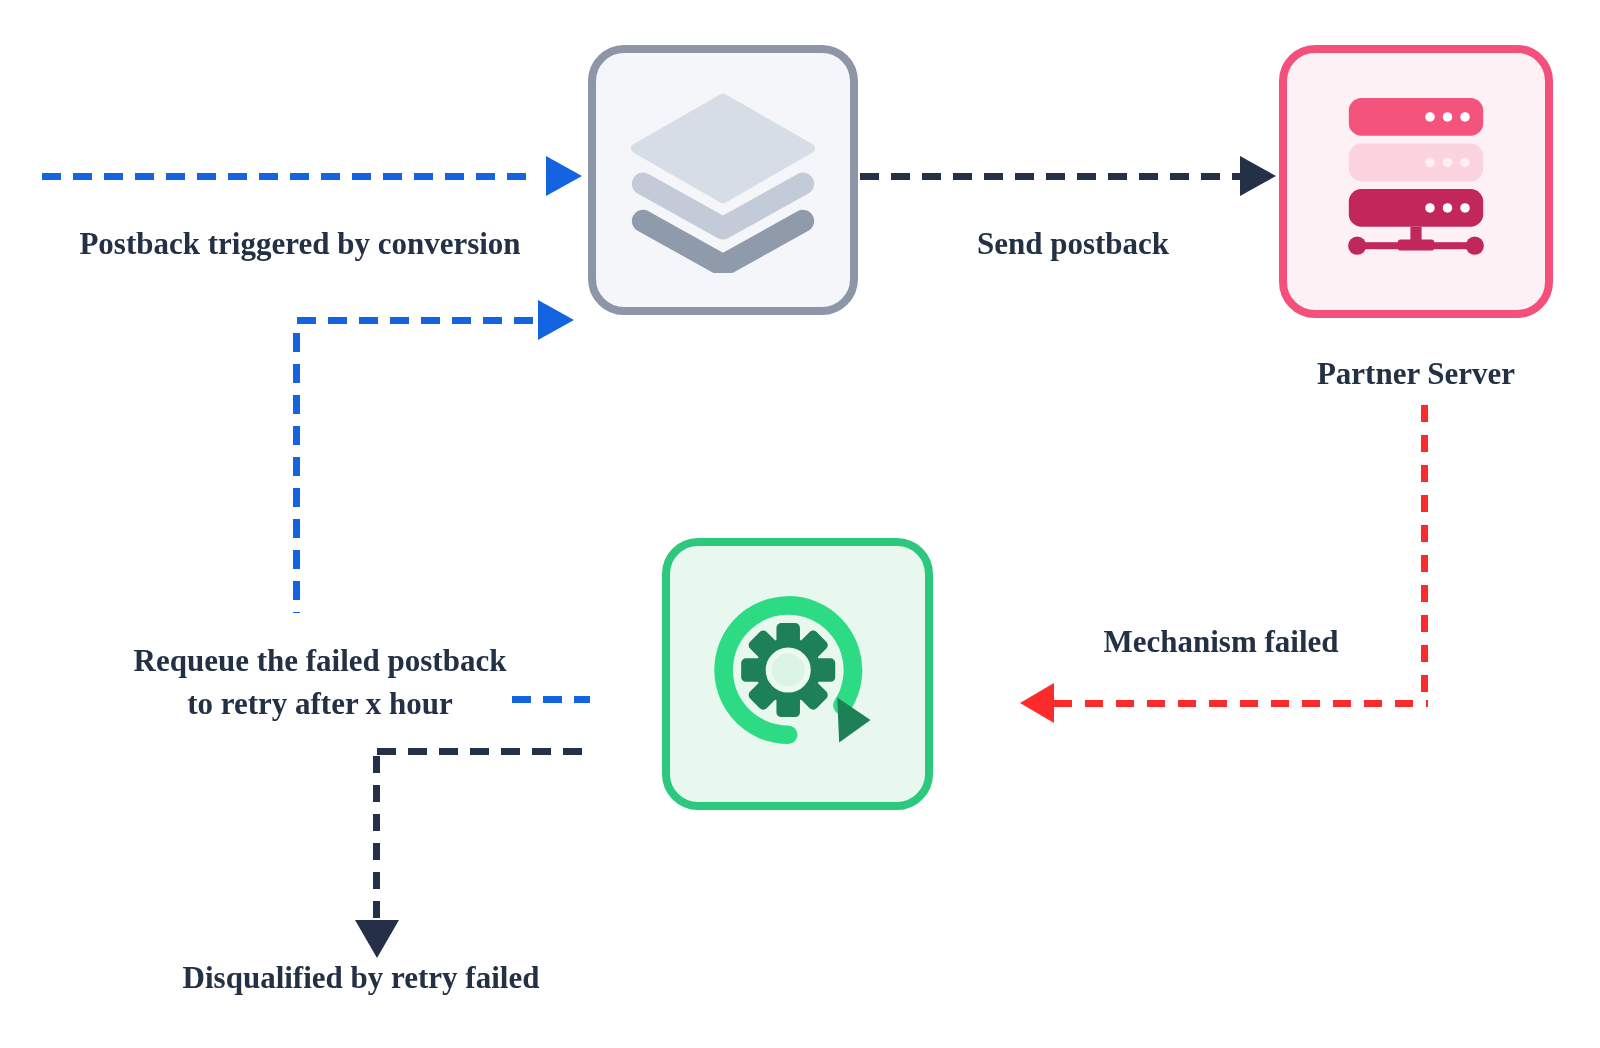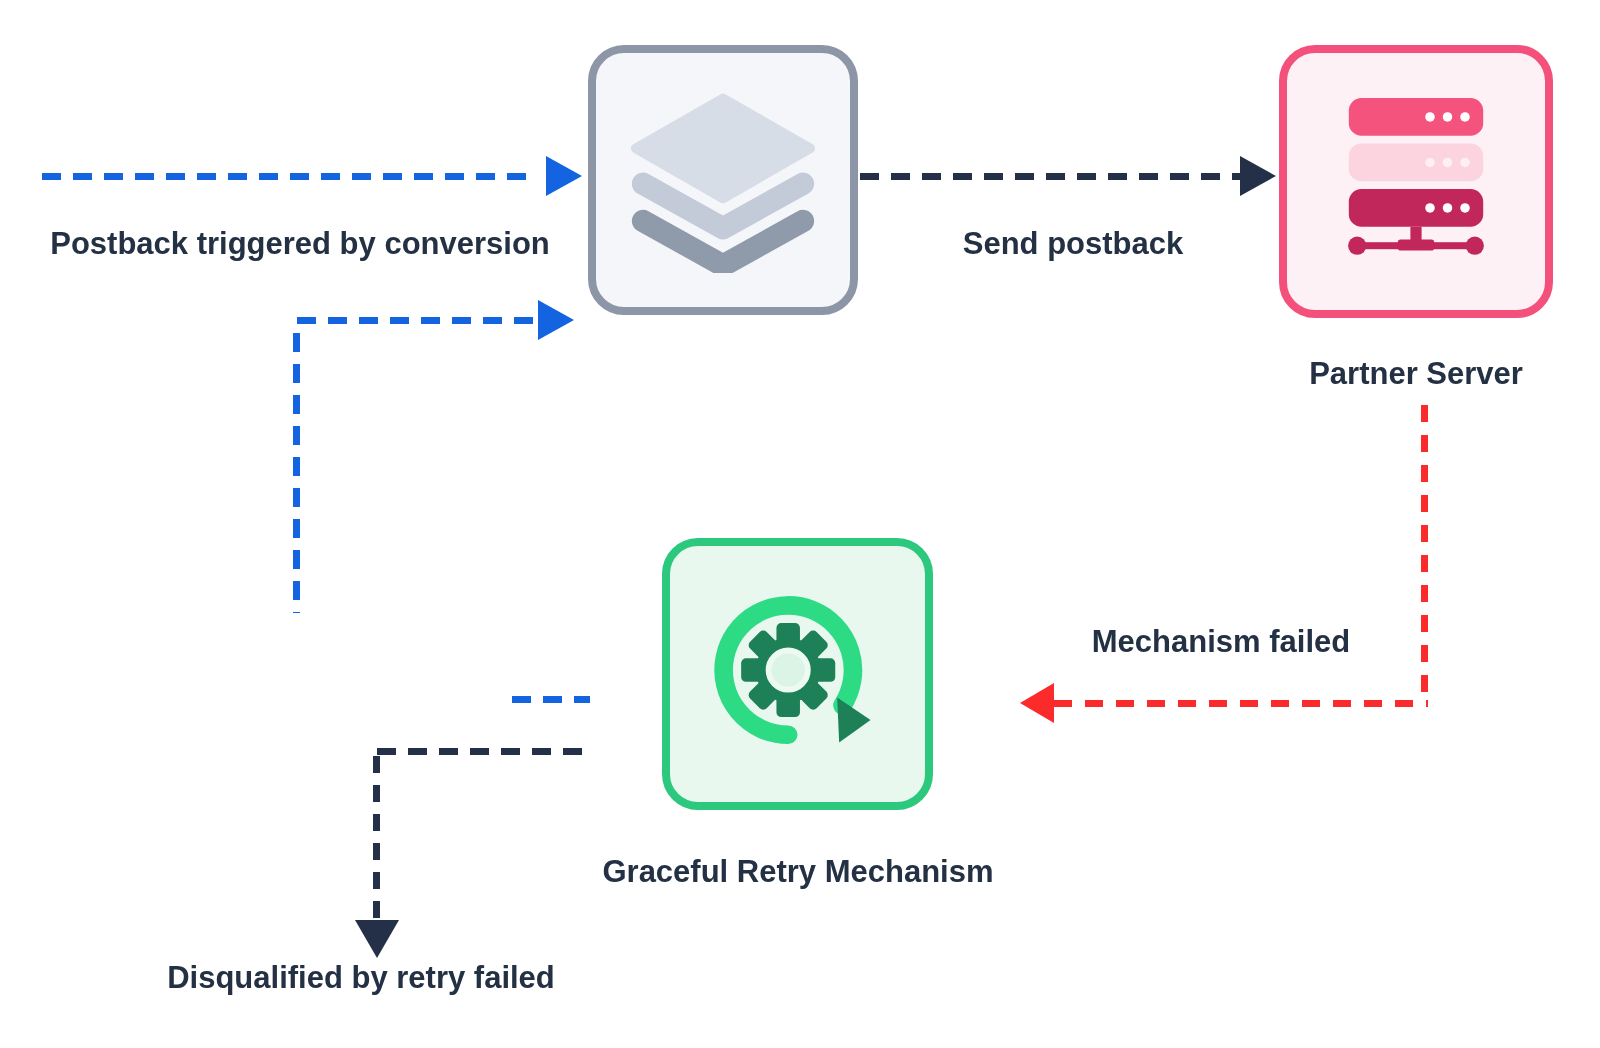--- a/index.html
+++ b/index.html
@@ -2,21 +2,21 @@
 <html style="--blue: #1463E0; --navy: #233047; --red: #FB2B2B; --text: #243144; --gray-border: #8C96A6; --gray-bg: #F4F6F9; --pink-border: #F4507C; --pink-bg: #FDF1F5; --pink-bar-top: #F4537E; --pink-bar-mid: #FBD4DF; --pink-bar-mid-dots: #FDEFF4; --pink-dark: #C2275B; --green-border: #2BC87D; --green-bg: #E8F8EF; --green-arc: #2EDB85; --green-dark: #1E8057; --green-light: #DCF4E6; --green-light-ring: #EDFAF2; --layer-top: #D6DDE7; --layer-mid: #C3CBD8; --layer-bottom: #8F9AAB;"><head>
 <meta charset="utf-8">
 <style>
   html, body { margin: 0; padding: 0; background: #ffffff; }
   .canvas {
     position: relative;
     width: 1600px;
     height: 1048px;
     background: #ffffff;
     overflow: hidden;
-    font-family: Liberation Sans, sans-serif;
+    font-family: Liberation Serif, serif;
   }
 
   
   .node {
     position: absolute;
     box-sizing: border-box;
     border-radius: 36px;
     border-style: solid;
     border-width: 8px;
     display: flex;
@@ -84,20 +84,24 @@
 
   <div class="dash-v c-red" style="left:1421px; top:405px; height:295px;"></div>
   <div class="dash-h c-red" style="left:1054px; top:700px; width:374px;"></div>
   <div class="tri left red" style="left:1020px; top:683px;"></div>
   <div class="lbl failed-l">Mechanism failed</div>
 
   <div class="dash-h c-blue" style="left:512px; top:696px; width:78px;"></div>
   <div class="dash-v c-blue" style="left:293px; top:333px; height:280px;"></div>
   <div class="dash-h c-blue" style="left:297px; top:317px; width:241px;"></div>
   <div class="tri right blue" style="left:538px; top:300px;"></div>
+  <div class="lbl requeue-l">
+    <div>Requeue the failed postback</div>
+    <div>to retry after x hour</div>
+  </div>
 
   <div class="dash-h c-navy" style="left:377px; top:748px; width:212px;"></div>
   <div class="dash-v c-navy" style="left:373px; top:756px; height:164px;"></div>
   <div class="tri down navy" style="left:355px; top:920px;"></div>
   <div class="lbl disq-l">Disqualified by retry failed</div>
 
   <div class="node queue">
     <svg width="186" height="186" viewBox="0 0 100 100">
       <path d="M50 6 L97 33 L50 60 L3 33 Z" style="fill:var(--layer-top); stroke:var(--layer-top);" stroke-width="5" stroke-linejoin="round"></path>
       <path d="M7 52 L50 76 L93 52" fill="none" style="stroke:var(--layer-mid);" stroke-width="12" stroke-linecap="round" stroke-linejoin="round"></path>
@@ -141,15 +145,14 @@
           <rect x="-6" y="-24" width="12" height="13" rx="2.5" transform="rotate(135)"></rect>
           <rect x="-6" y="-24" width="12" height="13" rx="2.5" transform="rotate(180)"></rect>
           <rect x="-6" y="-24" width="12" height="13" rx="2.5" transform="rotate(225)"></rect>
           <rect x="-6" y="-24" width="12" height="13" rx="2.5" transform="rotate(270)"></rect>
           <rect x="-6" y="-24" width="12" height="13" rx="2.5" transform="rotate(315)"></rect>
         </g>
         <circle r="10" style="fill:var(--green-light); stroke:var(--green-light-ring);" stroke-width="3"></circle>
       </g>
     </svg>
   </div>
-  <div class="lbl retry-l">Graceful Retry Mechanism</div>
 
 </div>
 
 </body></html>

